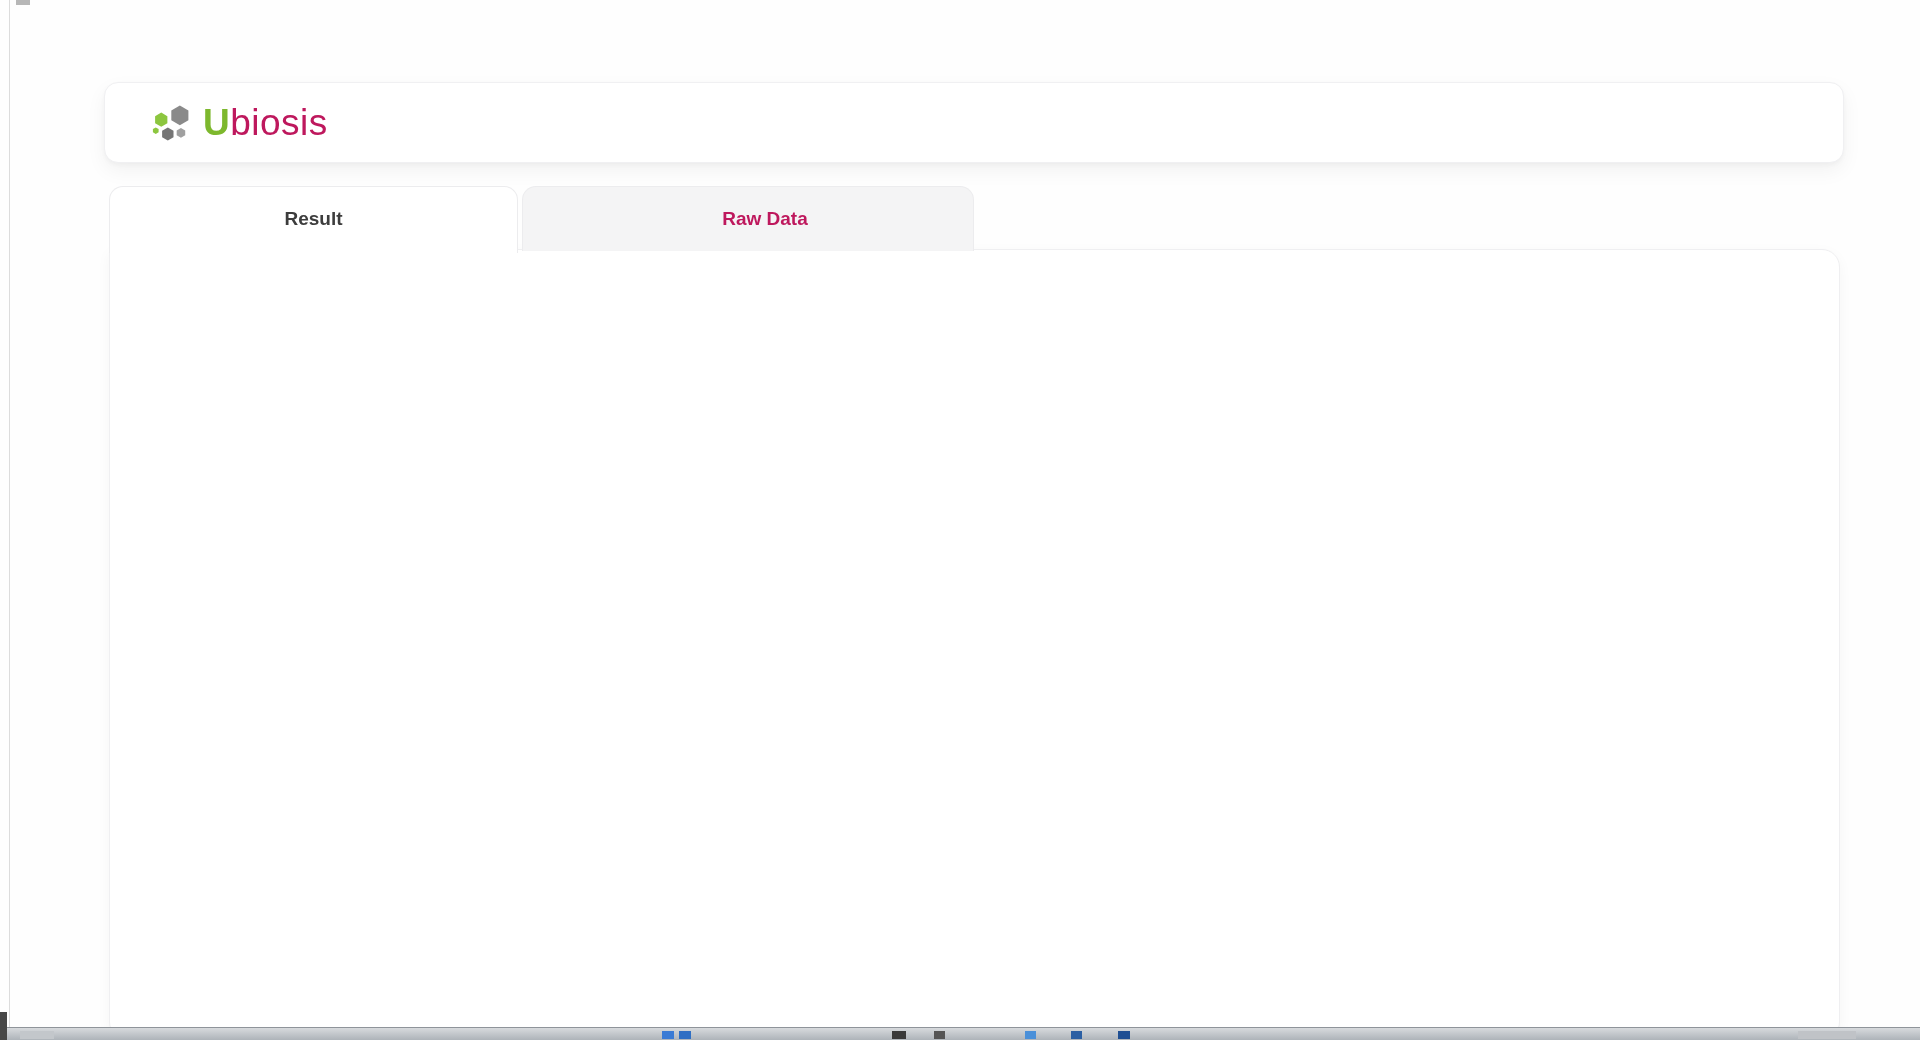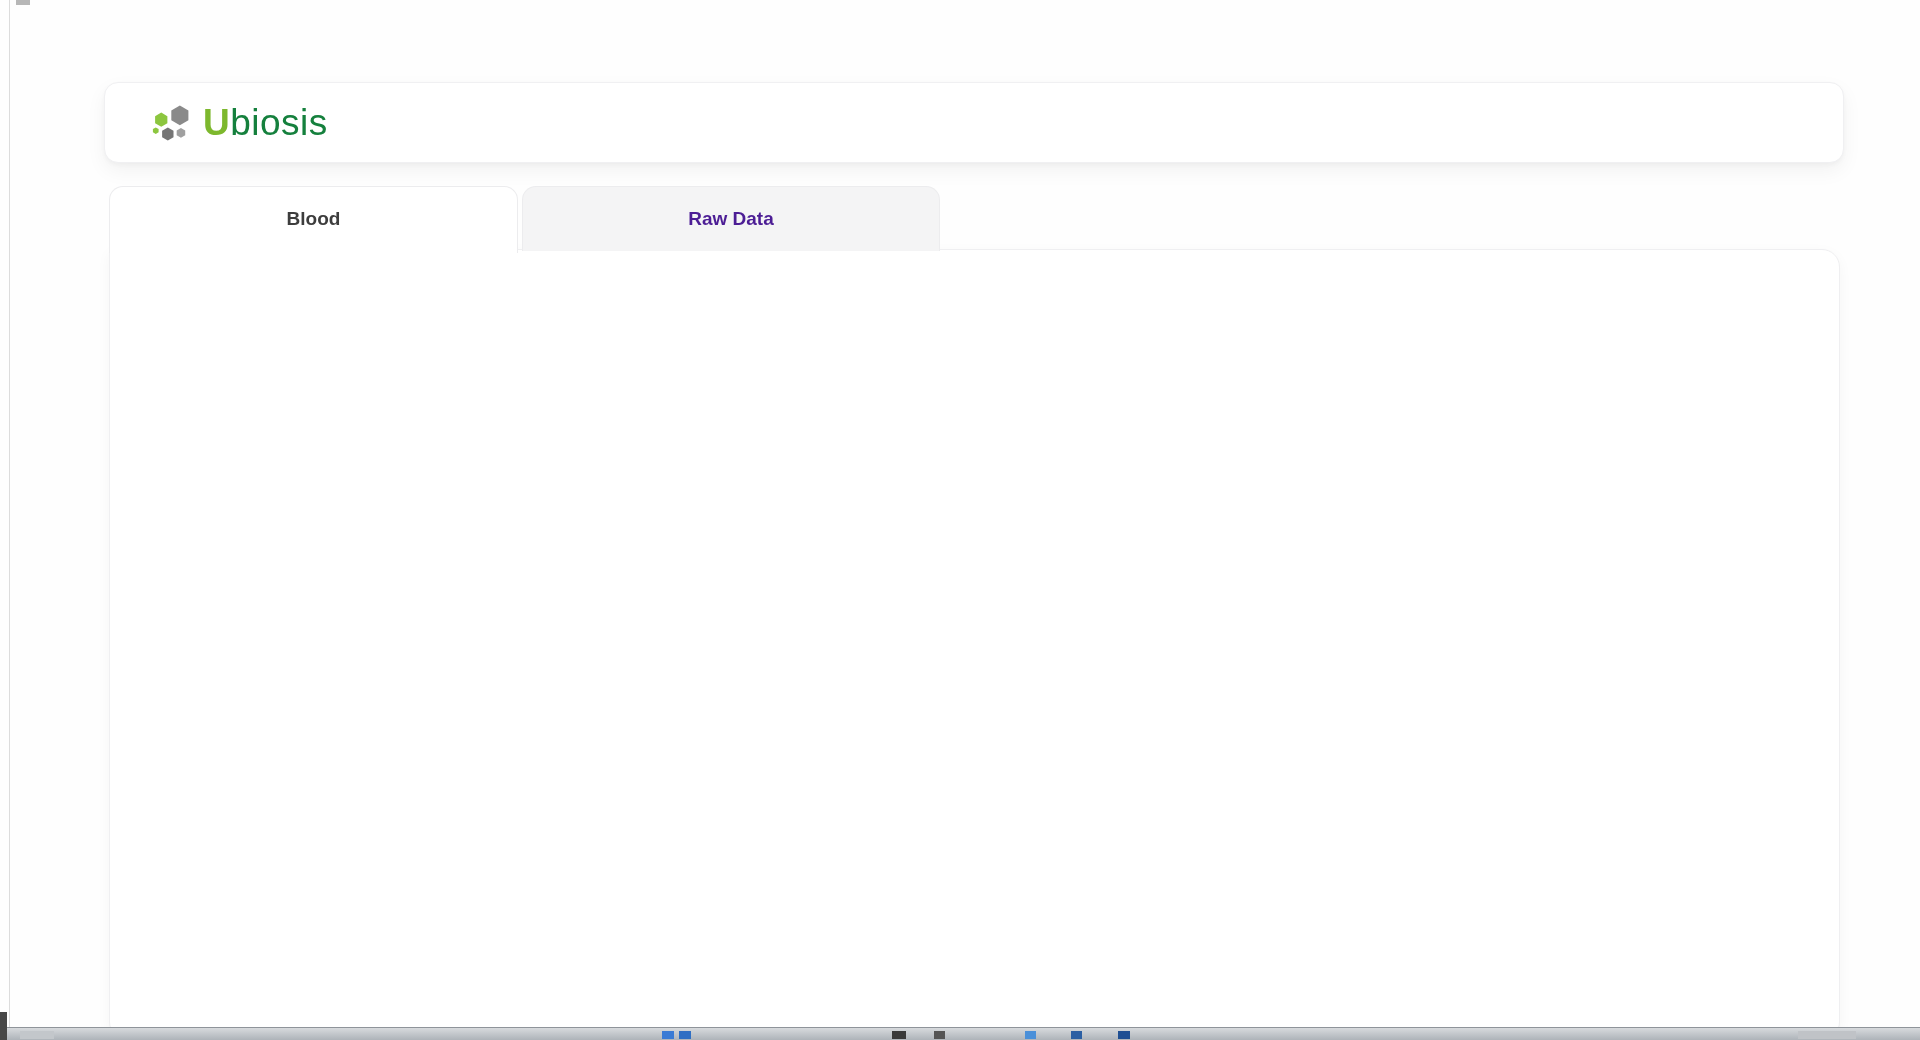--- a/index.html
+++ b/index.html
@@ -8,29 +8,29 @@
   
   .card{position:absolute;background:#fff;border:1px solid #f0f0f2;border-radius:16px;
         box-shadow:0 2px 4px rgba(0,0,0,.03),0 8px 20px rgba(0,0,0,.05);}
   .sec-title{position:absolute;font-size:20px;font-weight:bold;color:#4f4f4f;white-space:nowrap;}
   .sec-icon{position:absolute;width:26px;height:26px;}
   
   .header-card{left:104px;top:82px;width:1738px;height:79px;border-radius:14px;}
   .logo-wrap{position:absolute;left:42px;top:14px;height:52px;display:flex;align-items:center;}
   .logo-text{font-size:37px;letter-spacing:.5px;margin-left:10px;}
   .logo-u{color:#7db82d;font-weight:bold;}
-  .logo-rest{color:#15803d;}
+  .logo-rest{color:#be185d;}
   .app-title{position:absolute;left:262px;top:0;height:79px;line-height:79px;
              font-size:25px;font-weight:bold;color:#4343ee;}
   
   .tab{position:absolute;top:186px;height:64px;line-height:64px;text-align:center;
        font-size:19px;font-weight:bold;border:1px solid #ececee;border-bottom:none;
        border-radius:14px 14px 0 0;cursor:pointer;}
   .tab-active{left:109px;width:407px;background:#fff;color:#3d3d3d;z-index:3;height:66px;}
-  .tab-inactive{left:522px;width:416px;background:#f4f4f5;color:#4c1d95;z-index:2;}
+  .tab-inactive{left:522px;width:416px;background:#f4f4f5;color:#be185d;z-index:2;padding-left:34px;}
   .main-panel{position:absolute;left:109px;top:249px;width:1729px;height:789px;background:#fff;
               border:1px solid #efeff1;border-radius:0 18px 18px 18px;
               box-shadow:0 4px 14px rgba(0,0,0,.04);z-index:1;}
   
   .th-cell{background:#f5f5f6;color:#6e6e6e;font-size:17px;text-align:center;
            height:38px;line-height:38px;border-radius:3px;overflow:hidden;white-space:nowrap;}
   .td-cell{background:#fff;color:#141414;font-size:18px;text-align:center;height:41px;
            line-height:41px;border-bottom:1px solid #ebebee;letter-spacing:-.3px;white-space:nowrap;}
   .fi-grid{position:absolute;left:24px;top:64px;display:grid;grid-template-columns:repeat(4,248px);
            grid-column-gap:19px;}
@@ -66,21 +66,21 @@
         <polygon points="37.8,17.5 30,22 22.2,17.5 22.2,8.5 30,4 37.8,8.5" fill="#8a8a8a"></polygon>
         <polygon points="18.6,20.3 13,23.5 7.4,20.3 7.4,13.8 13,10.5 18.6,13.8" fill="#8cc63f"></polygon>
         <polygon points="24.2,33 19,36 13.8,33 13.8,27 19,24 24.2,27" fill="#757575"></polygon>
         <polygon points="34.9,31.25 31,33.5 27.1,31.25 27.1,26.75 31,24.5 34.9,26.75" fill="#a0a0a0"></polygon>
         <polygon points="10.6,28.5 8,30 5.4,28.5 5.4,25.5 8,24 10.6,25.5" fill="#8cc63f"></polygon>
       </svg>
       <div class="logo-text"><span class="logo-u">U</span><span class="logo-rest">biosis</span></div>
     </div>
   </div>
 
-  <div class="tab tab-active">Blood</div>
+  <div class="tab tab-active">Result</div>
   <div class="tab tab-inactive">Raw Data</div>
   <div class="main-panel"></div>
 
   <div class="card" style="left:129px;top:280px;width:1113px;height:161px;">
     <svg class="sec-icon" style="left:25px;top:20px;" viewBox="0 0 24 24">
       <circle cx="12" cy="12" r="10.5" fill="#8a94ea"></circle>
       <rect x="10.7" y="5.6" width="2.6" height="2.6" rx="1.3" fill="#fff"></rect>
       <rect x="10.8" y="9.8" width="2.4" height="8.4" rx="1.2" fill="#fff"></rect>
     </svg>
     <div class="sec-title" style="left:60px;top:18px;">File Info</div>

